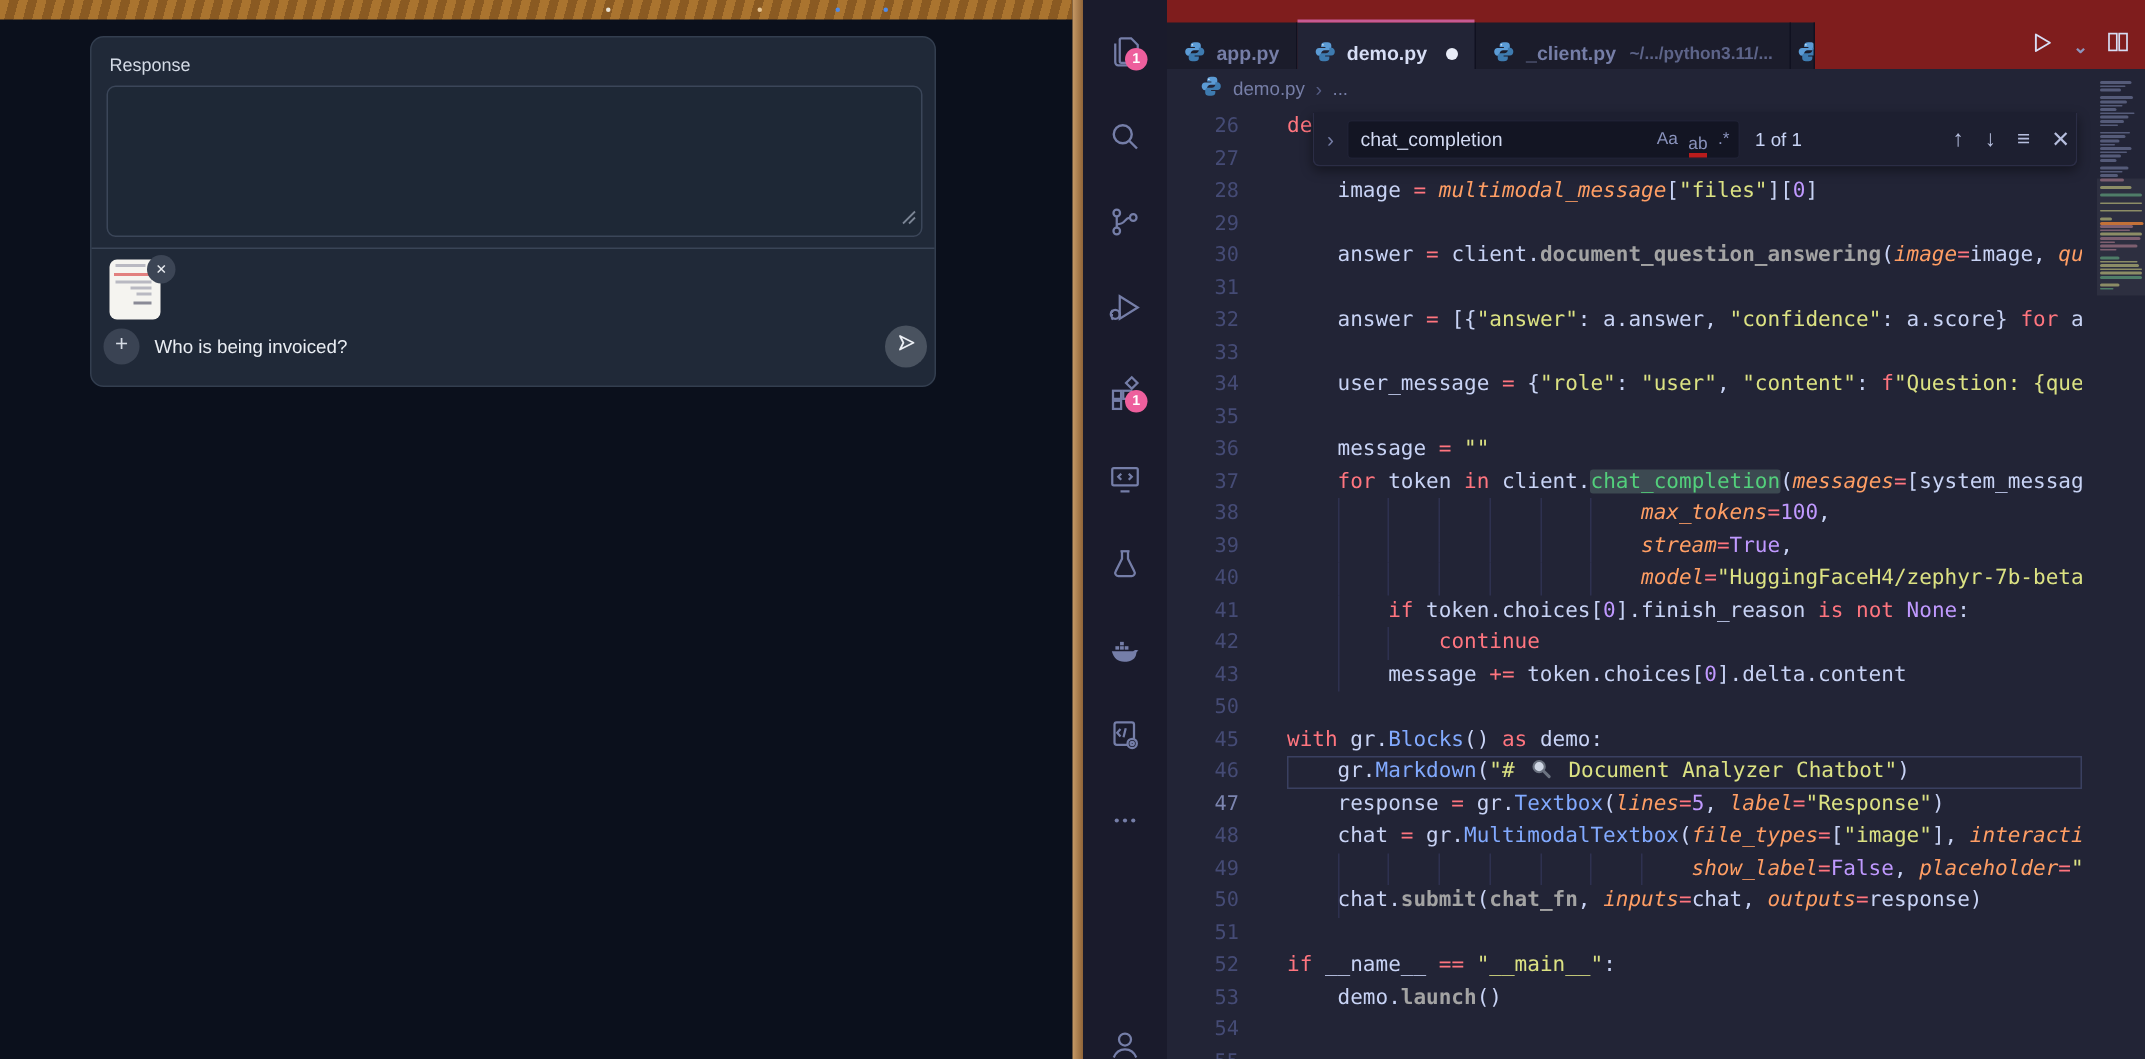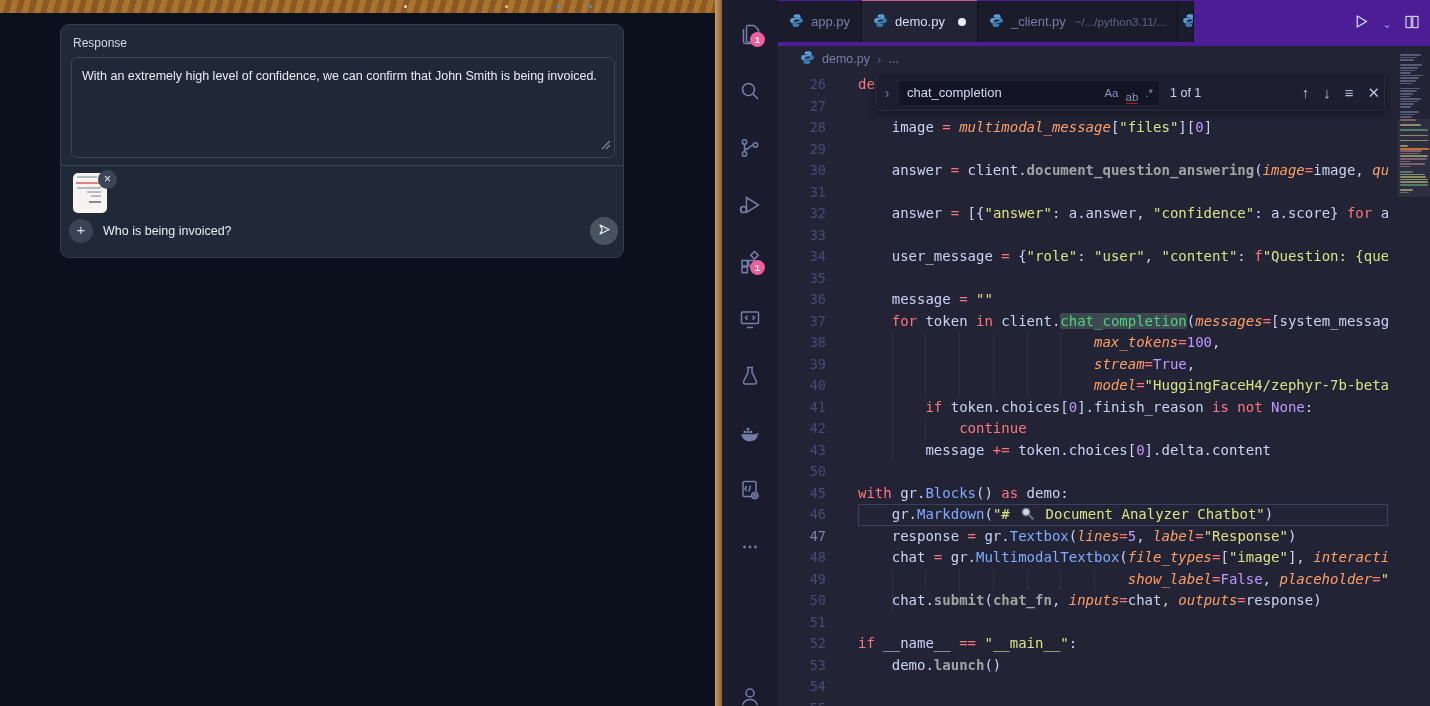--- a/index.html
+++ b/index.html
@@ -40,22 +40,22 @@
   #vscode { position:absolute; left:722px; top:0; width:708px; height:706px; background:#222436; }
   #activitybar { position:absolute; left:0; top:0; width:56px; height:706px; background:#1a1b2c;
     display:flex; flex-direction:column; align-items:center; padding-top:22px; gap:33px; color:#757ea8; }
   .act-item { position:relative; width:24px; height:24px; }
   .act-item svg { width:24px; height:24px; display:block; }
   .badge { position:absolute; left:12px; top:10px; min-width:15px; height:15px; border-radius:8px;
     background:#ee5f9d; color:#fff; font-size:9.5px; font-weight:bold; text-align:center; line-height:15px; }
   #act-account { position:absolute; left:16px; top:684px; color:#757ea8; }
 
   #main { position:absolute; left:56px; top:0; width:652px; height:706px; }
-  #tabbar { position:absolute; left:0; top:0; width:652px; height:46px; background:#4c1d95;
-    display:flex; padding-top:1px; }
+  #tabbar { position:absolute; left:0; top:0; width:652px; height:46px; background:#7f1d1d;
+    display:flex; padding-top:15px;font-weight:bold; }
   .tab { display:flex; align-items:center; gap:7px; padding:0 11px; height:41px; background:#1b1c2b;
     border-right:1px solid #101120; font-size:13px; color:#767ea7; position:relative; }
   .tab.active { background:#222436; color:#d7def5; }
   .tab.active::before { content:""; position:absolute; left:0; top:-2px; width:100%; height:2px; background:#c75a93; }
   .tab .desc { font-size:11.5px; color:#5d6489; margin-left:2px; }
   .tab .dot { width:8px; height:8px; border-radius:50%; background:#e8ecf7; margin-left:6px; }
   .tab.sliver { width:16px; padding:0 0 0 4px; overflow:hidden; }
   #editor-actions { margin-left:auto; display:flex; align-items:center; gap:12px; padding-right:10px; color:#c9d1ec; }
 
   #breadcrumb { position:absolute; left:0; top:46px; width:620px; height:26px; display:flex;
@@ -78,21 +78,21 @@
   .tk-emoji svg { vertical-align:-2px; margin:0 2px; }
 
   #find-widget { position:absolute; left:97px; top:75px; width:510px; height:36px; background:#1d1f30;
     border:1px solid #2b2d45; border-top:none; border-radius:0 0 5px 5px; display:flex; align-items:center;
     box-shadow:0 3px 8px rgba(0,0,0,.4); z-index:5; }
   #find-collapse { width:22px; text-align:center; color:#767ea7; font-size:14px; }
   #find-input { width:262px; height:26px; background:#131523; border:1px solid #1f2134; border-radius:3px;
     display:flex; align-items:center; padding:0 6px 0 8px; }
   #find-query { flex:1; font-size:13px; color:#d2daf2; }
   .find-toggle { font-size:11.5px; color:#8a93bd; margin-left:7px; }
-  #toggle-word { border-bottom:1px solid #b91c1c;margin-top:10px; }
+  #toggle-word { border-bottom:3px solid #b91c1c;margin-top:10px; }
   #find-count { font-size:12.5px; color:#c8d3f5; margin-left:10px; }
   .find-nav { color:#b6bede; font-size:15px; margin-left:14px; }
   #find-close { margin-right:4px; }
 
   #minimap { position:absolute; left:620px; top:54px; width:32px; height:620px; }
   .mm-row { position:absolute; left:2px; height:1.7px; border-radius:1px; }
   .mm-v { background:rgba(128,137,176,.55); } .mm-s { background:rgba(201,201,122,.6); }
   .mm-f { background:rgba(95,174,125,.6); } .mm-k { background:rgba(176,122,140,.6); }
   .mm-match { background:#c06a2e !important; height:2.4px !important; }
   #mm-viewport { position:absolute; left:0; width:32px; background:rgba(255,255,255,.05); }
@@ -106,21 +106,20 @@
     <div id="titlebar">
       <span class="speck" style="left:404px;background:#e8e2d4"></span>
       <span class="speck" style="left:505px;background:#e5c493"></span>
       <span class="speck" style="left:557px;background:#4f8be8"></span>
       <span class="speck" style="left:589px;background:#4f8be8"></span>
     </div>
 
     <div id="panel">
       <div id="resp-label">Response</div>
       <div id="resp-box">
-        <span>With an extremely high level of confidence, we can confirm that John Smith is being invoiced.</span>
         <span id="resize-grip">
           <svg width="10" height="10" viewBox="0 0 10 10">
               <path d="M9 1 1 9 M9 5 5 9" stroke="#7a8494" stroke-width="1.2" fill="none"></path>
             </svg>
         </span>
       </div>
       <div id="panel-divider"></div>
 
       <div id="thumb">
         <span class="tline" style="top:3px;width:20px"></span>

